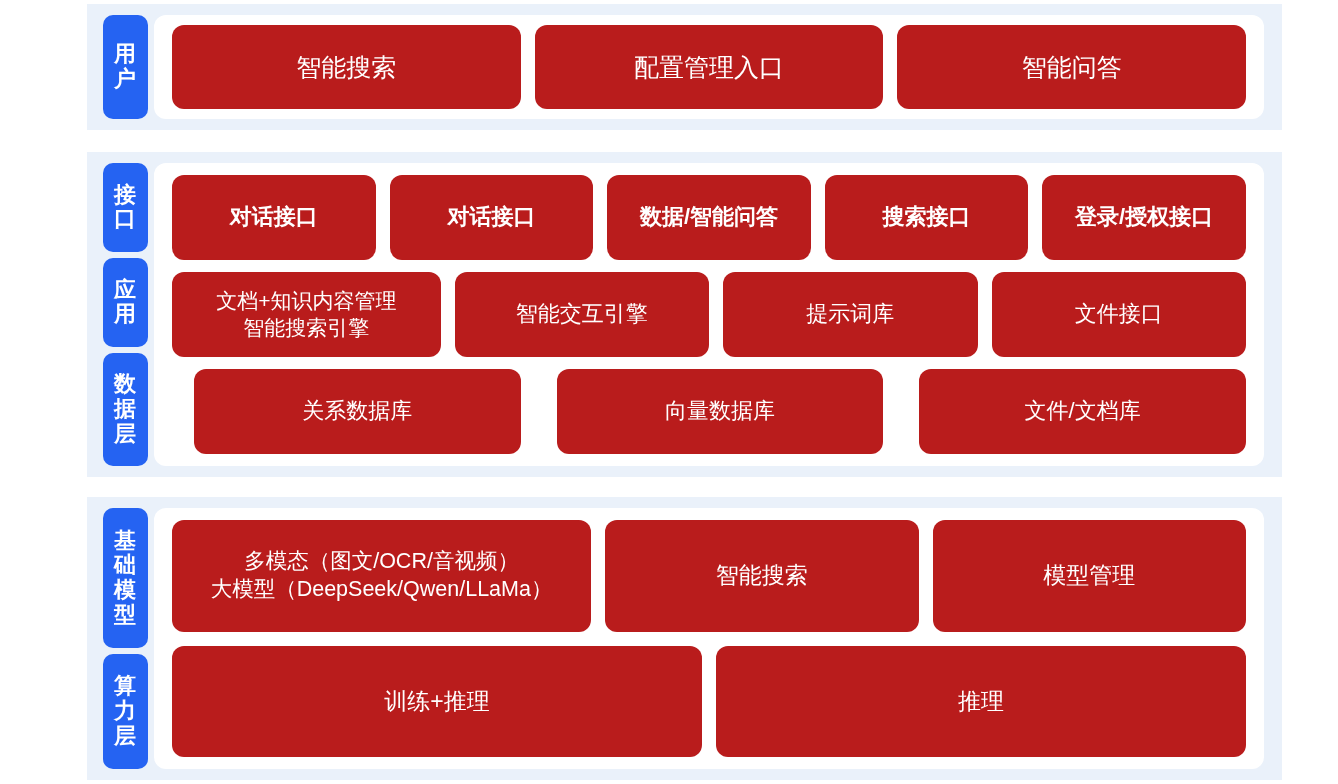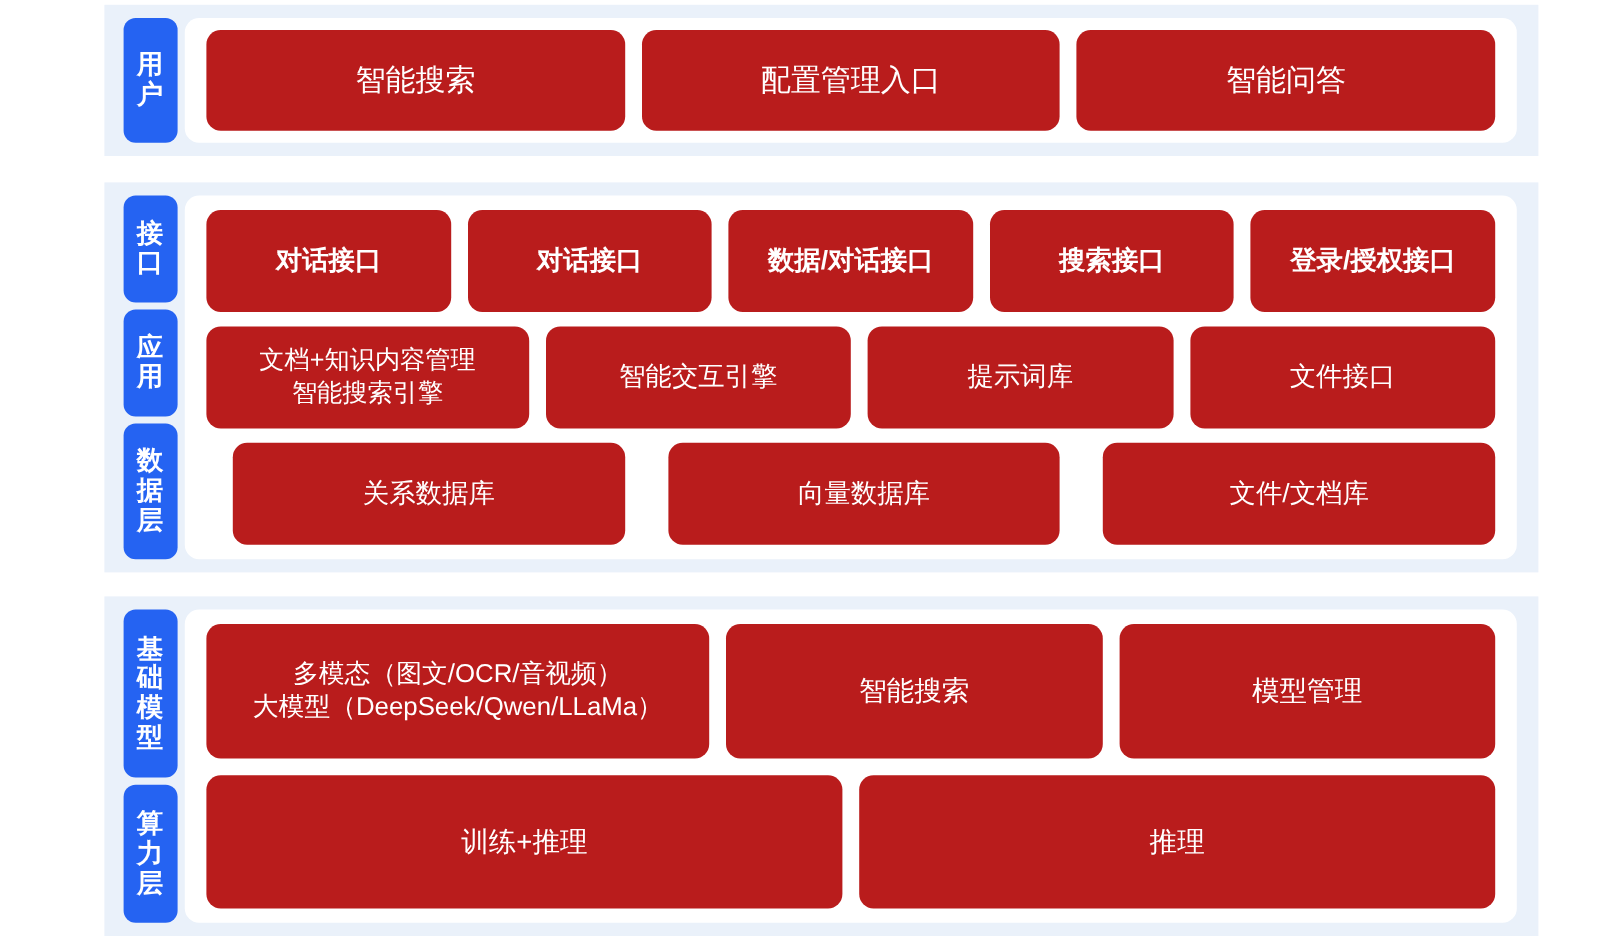--- a/index.html
+++ b/index.html
@@ -161,21 +161,21 @@
         <span>数</span>
         <span>据</span>
         <span>层</span>
       </div>
     </div>
     <div class="card">
 
       <div class="row r-api">
         <div class="box">对话接口</div>
         <div class="box">对话接口</div>
-        <div class="box">数据/对话接口</div>
+        <div class="box">数据/智能问答</div>
         <div class="box">搜索接口</div>
         <div class="box">登录/授权接口</div>
       </div>
 
       <div class="row r-app">
         <div class="box wide">文档+知识内容管理
 智能搜索引擎</div>
         <div class="box">智能交互引擎</div>
         <div class="box">提示词库</div>
         <div class="box">文件接口</div>

